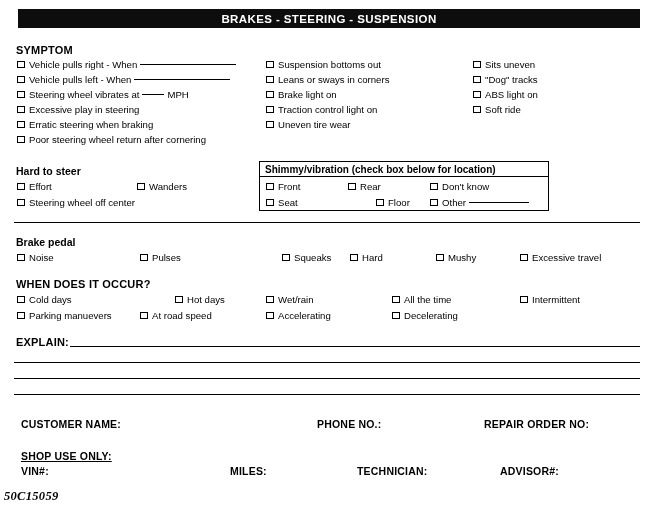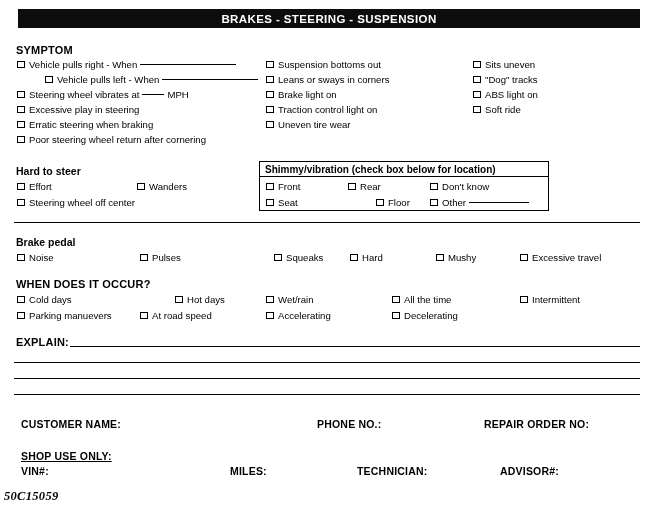--- a/index.html
+++ b/index.html
@@ -165,21 +165,21 @@
     <span>BRAKES - STEERING - SUSPENSION</span>
   </div>
 
   <div class="sec-head" style="left:16px; top:44px;">SYMPTOM</div>
 
   <div class="cbrow" style="left:17px; top:59px;">
     <span class="cbox"></span>
     <span class="cblabel">Vehicle pulls right - When</span>
     <span class="rule rule-long"></span>
   </div>
-  <div class="cbrow" style="left:17px; top:74px;margin-left:28px;">
+  <div class="cbrow" style="left:17px; top:74px;">
     <span class="cbox"></span>
     <span class="cblabel">Vehicle pulls left - When</span>
     <span class="rule rule-long"></span>
   </div>
   <div class="cbrow" style="left:17px; top:89px;">
     <span class="cbox"></span>
     <span class="cblabel">Steering wheel vibrates at</span>
     <span class="rule rule-short"></span>
     <span class="cblabel">MPH</span>
   </div>
@@ -281,21 +281,21 @@
 
   <div class="sub-head" style="left:16px; top:236px;">Brake pedal</div>
   <div class="cbrow" style="left:17px; top:252px;">
     <span class="cbox"></span>
     <span class="cblabel">Noise</span>
   </div>
   <div class="cbrow" style="left:140px; top:252px;">
     <span class="cbox"></span>
     <span class="cblabel">Pulses</span>
   </div>
-  <div class="cbrow" style="left:274px; top:252px;">
+  <div class="cbrow" style="left:282px; top:252px;">
     <span class="cbox"></span>
     <span class="cblabel">Squeaks</span>
   </div>
   <div class="cbrow" style="left:350px; top:252px;">
     <span class="cbox"></span>
     <span class="cblabel">Hard</span>
   </div>
   <div class="cbrow" style="left:436px; top:252px;">
     <span class="cbox"></span>
     <span class="cblabel">Mushy</span>

